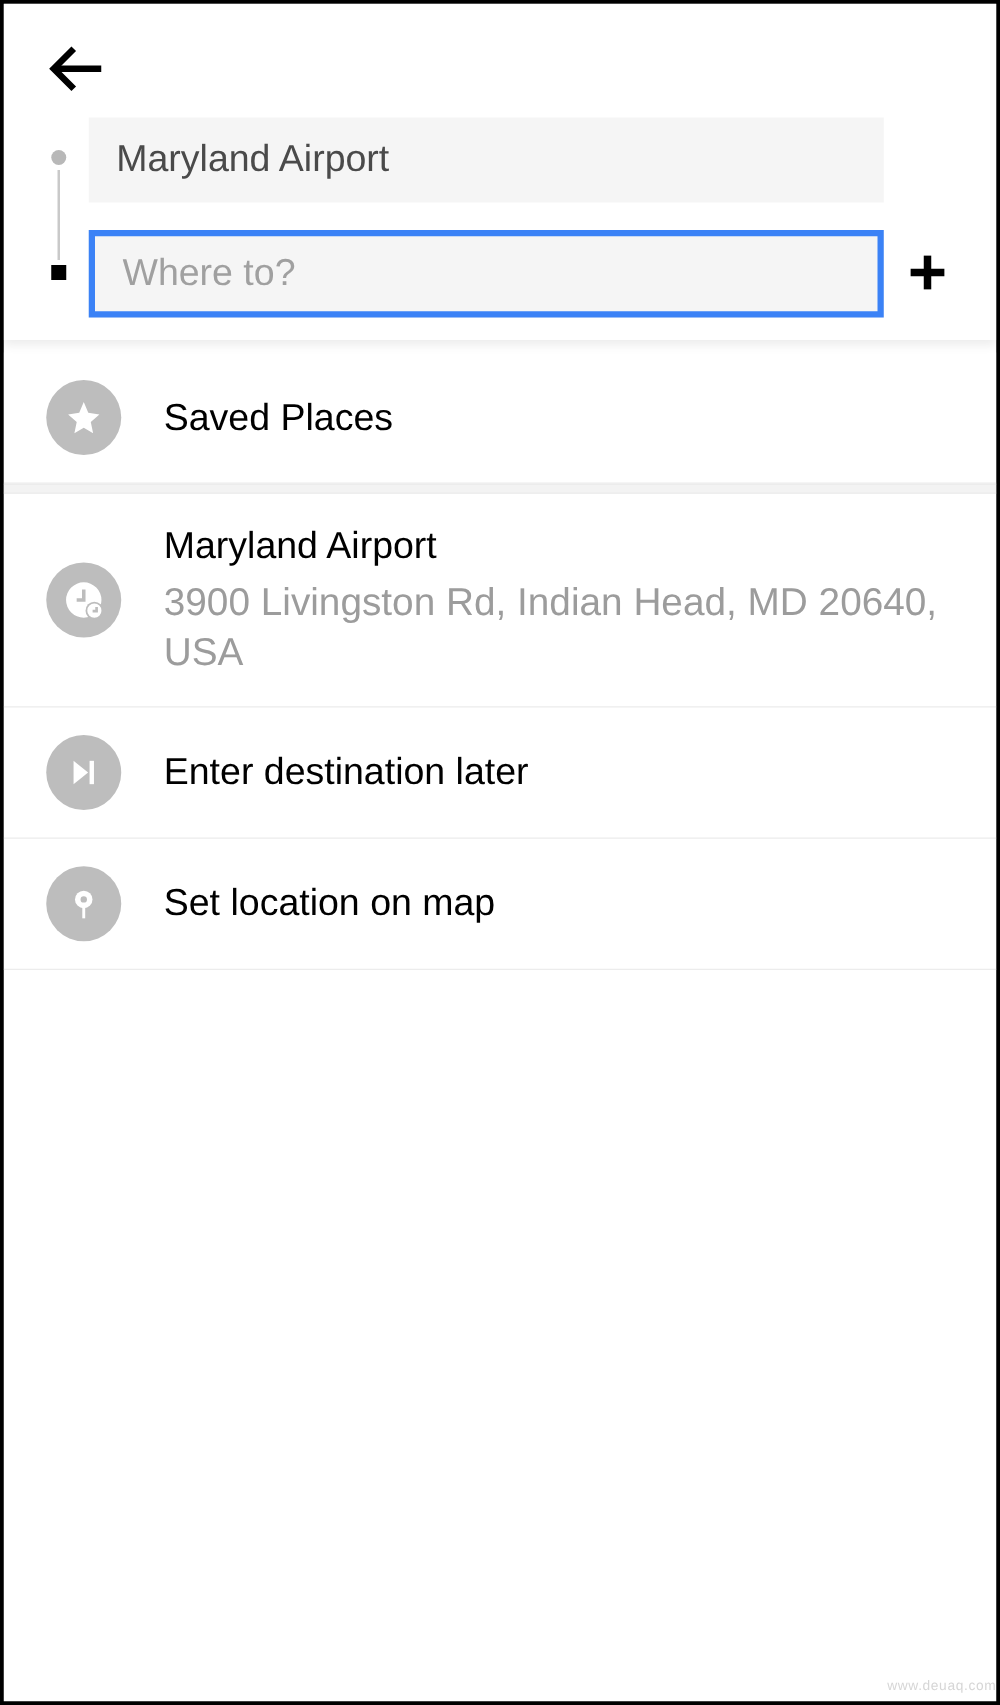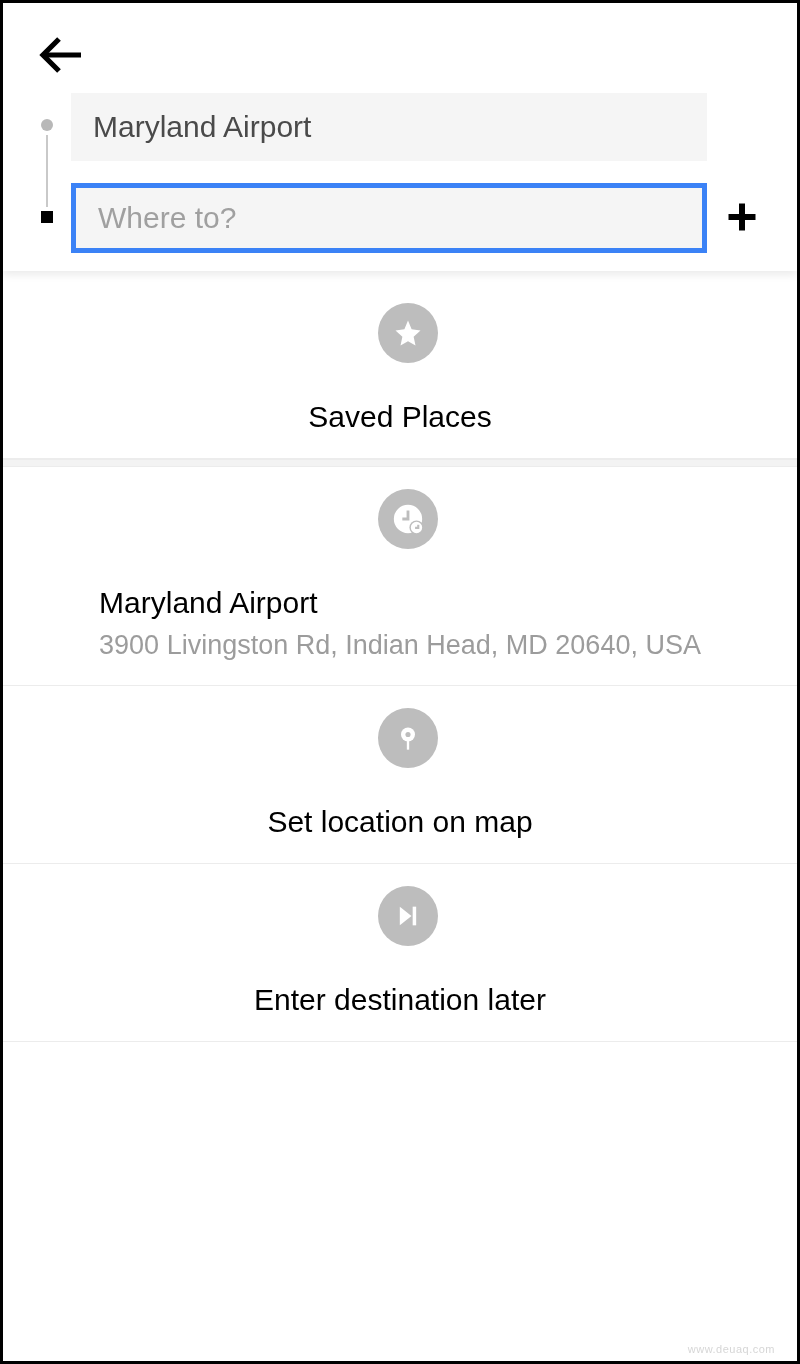--- a/index.html
+++ b/index.html
@@ -83,50 +83,49 @@
     .list {
       background: #fff;
     }
     .list-item {
       display: flex;
       align-items: center;
       padding: 22px 18px;
       border-bottom: 1px solid #ececec;
       gap: 34px;
       min-height: 104px;
-      flex-direction: column;
     }
     .list-item.first { border-top: none; margin-top: 10px; }
     .icon-circle {
       width: 60px; height: 60px; border-radius: 50%;
       background: #bdbdbd;
       display: flex; align-items: center; justify-content: center;
       flex-shrink: 0;
       margin-left: 16px;
     }
     .item-text { flex: 1; }
     .item-title {
       font-size: 30px;
       color: #000;
       font-weight: 400;
       line-height: 1.3;
     }
     .item-sub {
-      font-size: 27px;
+      font-size: 31px;
       color: #9c9c9c;
       margin-top: 6px;
       line-height: 1.3;
     }
     .spacer-gap {
       height: 8px; background: #f3f3f3; border-top:1px solid #ececec; border-bottom:1px solid #ececec;
     }
     .watermark {
       position: absolute;
       bottom: 6px;
-      right: 22px;
+      right: 0;
       font-size: 11px;
       color: #d6d6d6;
       letter-spacing: 0.5px;
       text-align: center;
     }
   </style>
 </head>
 <body>
 
 <div class="header">
@@ -183,37 +182,37 @@
     <div class="item-text">
       <div class="item-title">Maryland Airport</div>
       <div class="item-sub">3900 Livingston Rd, Indian Head, MD 20640, USA</div>
     </div>
   </div>
 
 
   <div class="list-item">
     <div class="icon-circle">
       <svg width="28" height="28" viewBox="0 0 24 24" fill="#fff">
+          <path d="M5 4l10 8L5 20z"></path>
+          <rect x="16" y="4" width="3" height="16"></rect>
+        </svg>
+    </div>
+    <div class="item-text">
+      <div class="item-title">Enter destination later</div>
+    </div>
+  </div>
+
+  <div class="list-item">
+    <div class="icon-circle">
+      <svg width="28" height="28" viewBox="0 0 24 24" fill="#fff">
           <circle cx="12" cy="9" r="6"></circle>
           <circle cx="12" cy="9" r="2.2" fill="#bdbdbd"></circle>
           <rect x="11" y="14" width="2" height="8"></rect>
         </svg>
     </div>
     <div class="item-text">
       <div class="item-title">Set location on map</div>
     </div>
   </div>
 
-  <div class="list-item">
-    <div class="icon-circle">
-      <svg width="28" height="28" viewBox="0 0 24 24" fill="#fff">
-          <path d="M5 4l10 8L5 20z"></path>
-          <rect x="16" y="4" width="3" height="16"></rect>
-        </svg>
-    </div>
-    <div class="item-text">
-      <div class="item-title">Enter destination later</div>
-    </div>
-  </div>
-
 </div>
 
 <div class="watermark">www.deuaq.com</div>
 
 </body></html>

